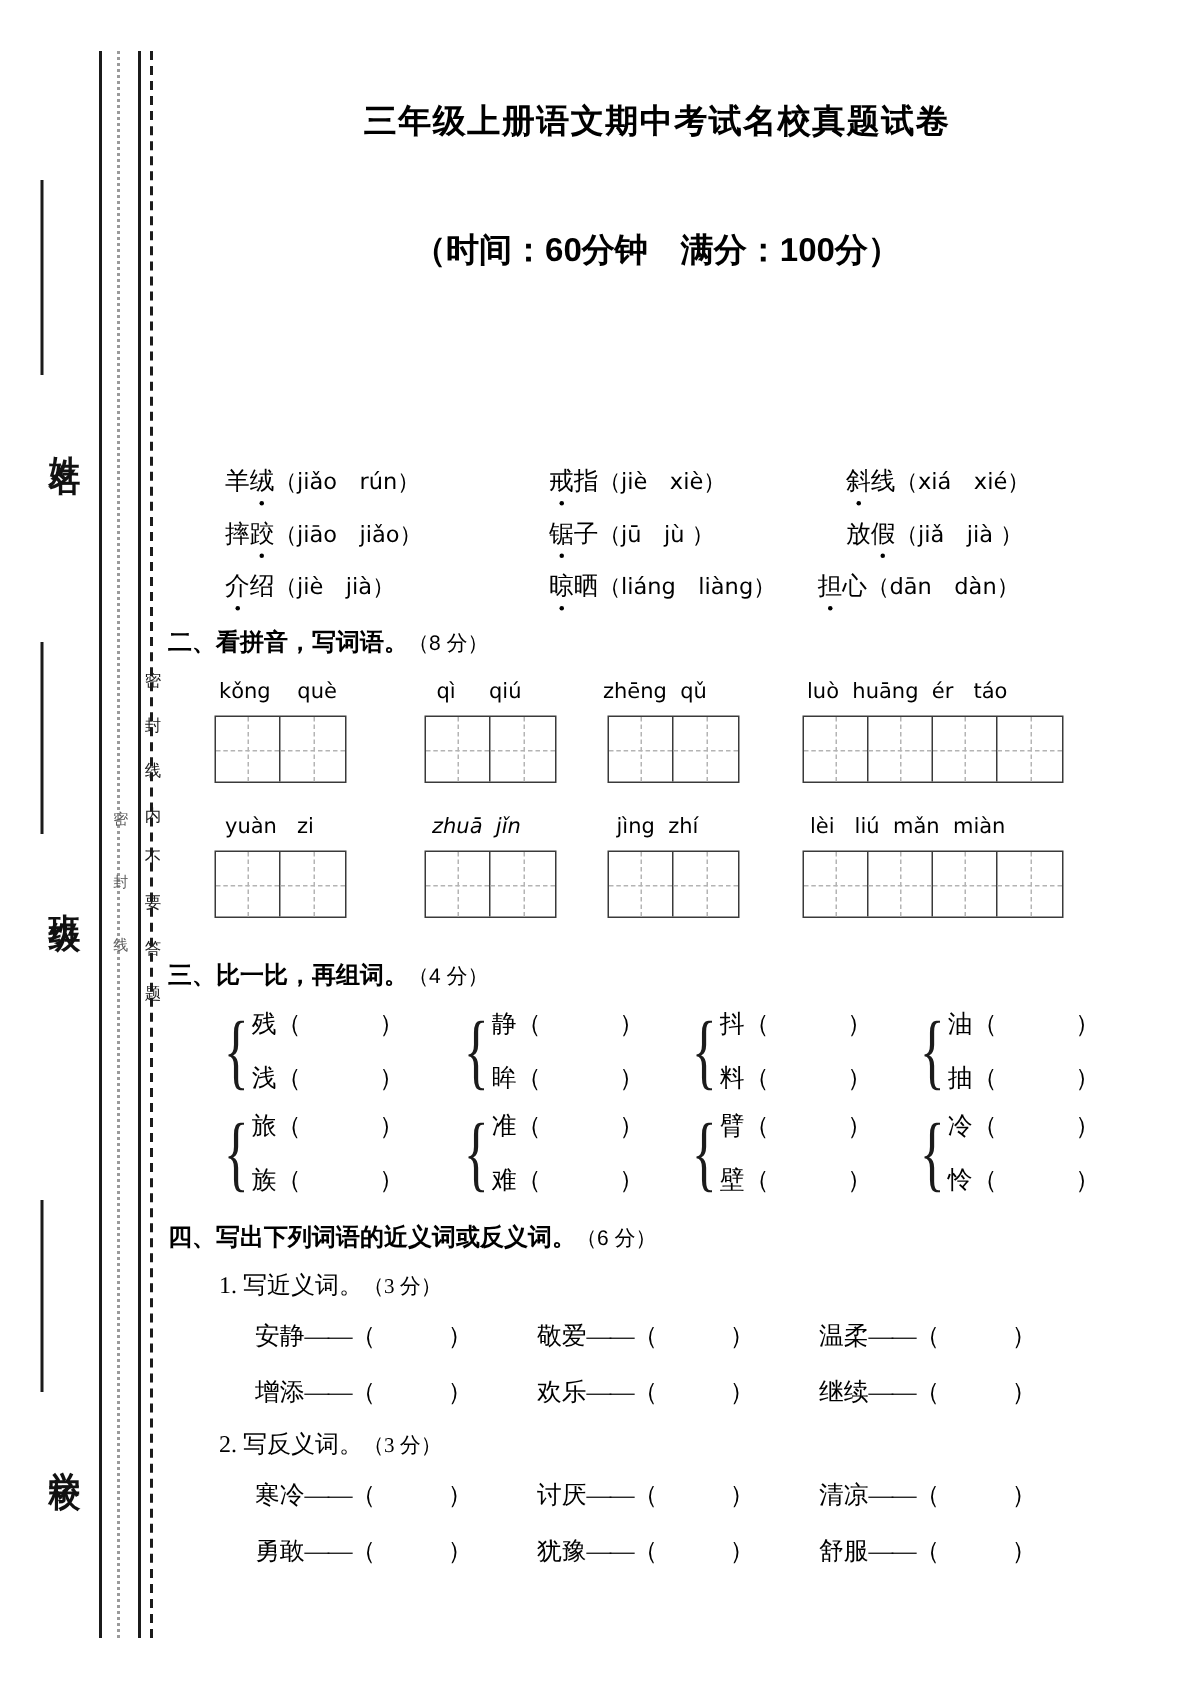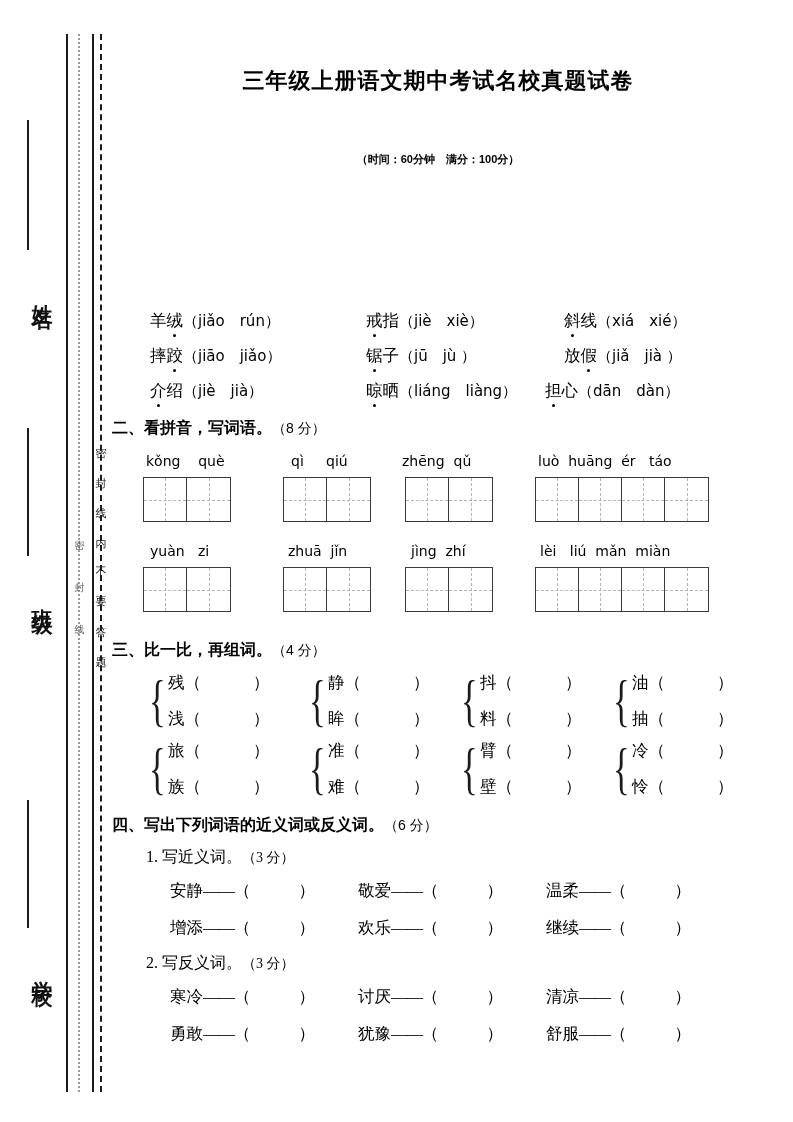--- a/index.html
+++ b/index.html
@@ -103,21 +103,21 @@
     letter-spacing: 1px;
     color: #000;
   }
   .doc-subtitle {
     position: absolute;
     left: 0; top: 152px;
     width: 660px;
     text-align: center;
     font-family: "Liberation Sans", "DejaVu Sans", sans-serif;
     font-weight: bold;
-    font-size: 11px;
+    font-size: 22px;
     color: #000;
   }
 
   
   .score-table {
     position: absolute;
     left: 3px; top: 194px;
     border-collapse: collapse;
     font-family: "Liberation Sans", "DejaVu Sans", sans-serif;
     font-size: 15px;
@@ -329,21 +329,21 @@
       <div class="gcell"></div>
     </div>
     <div class="grid" style="left:427px; top:477px;">
       <div class="gcell"></div>
       <div class="gcell"></div>
       <div class="gcell"></div>
       <div class="gcell"></div>
     </div>
 
     <div class="py-label-row" style="left:42px; top:543px;">yuàn&nbsp;&nbsp;&nbsp;zi</div>
-    <div class="py-label-row" style="left:180px; top:543px;">zhuā&nbsp;&nbsp;jǐn</div>
+    <div class="py-label-row" style="left:180px; top:543px;font-style:italic;">zhuā&nbsp;&nbsp;jǐn</div>
     <div class="py-label-row" style="left:303px; top:543px;">jìng&nbsp;&nbsp;zhí</div>
     <div class="py-label-row" style="left:432px; top:543px;">lèi&nbsp;&nbsp;&nbsp;liú&nbsp;&nbsp;mǎn&nbsp;&nbsp;miàn</div>
 
     <div class="grid" style="left:35px; top:567px;">
       <div class="gcell"></div>
       <div class="gcell"></div>
     </div>
     <div class="grid" style="left:175px; top:567px;">
       <div class="gcell"></div>
       <div class="gcell"></div>

